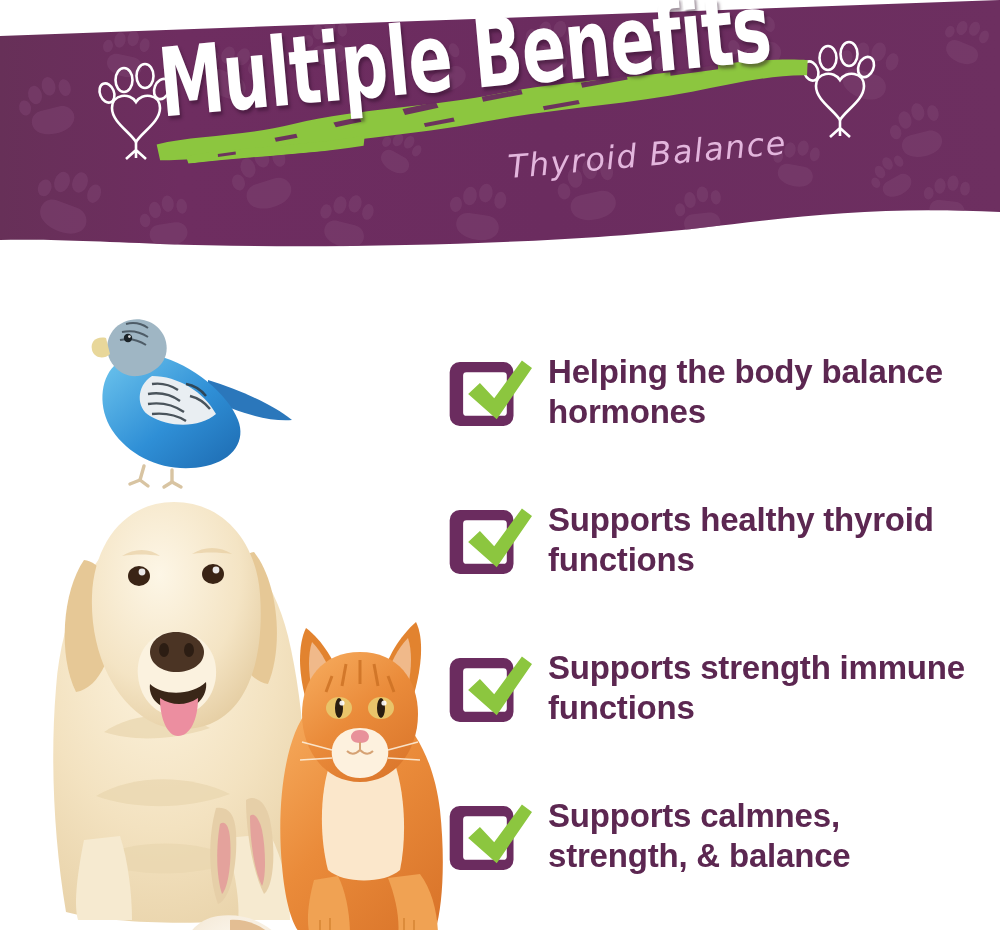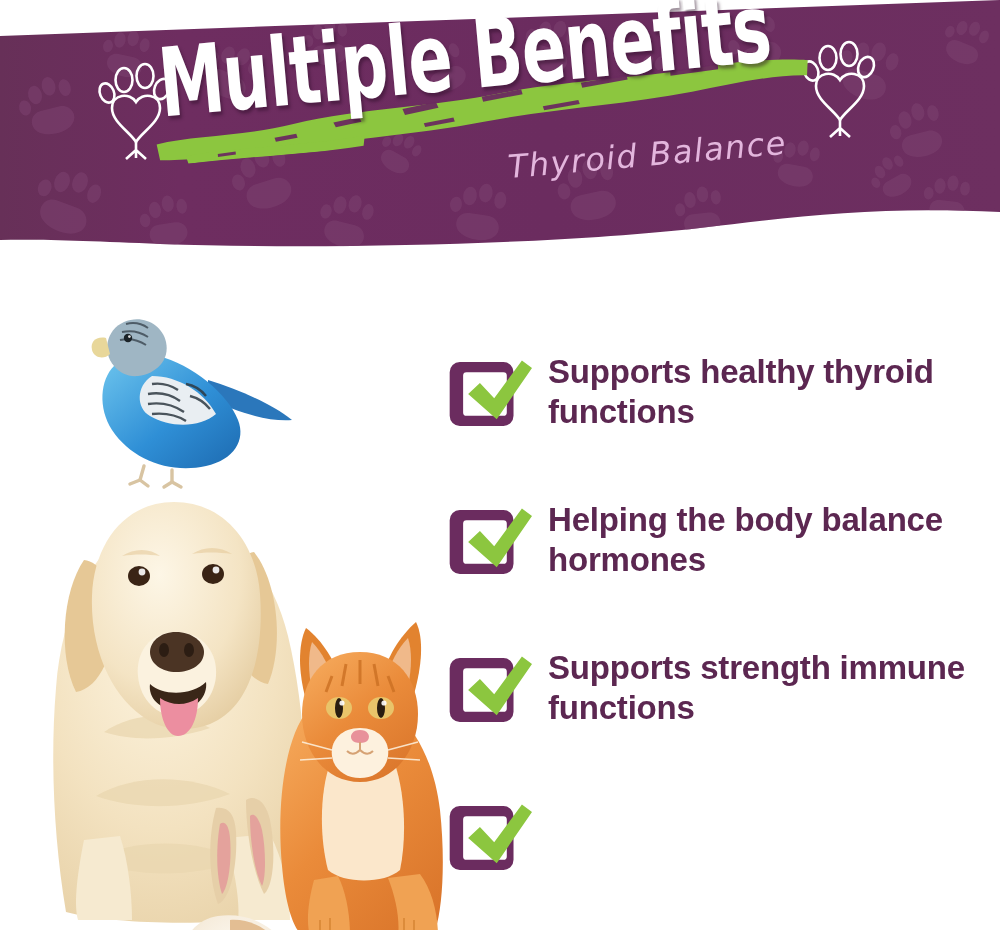--- a/index.html
+++ b/index.html
@@ -497,42 +497,43 @@
 </svg>
 
 <div id="benefits-list">
 
   <div class="benefit-row">
     <svg class="checkbox-icon" viewBox="0 0 100 100">
       <path fill="#6b2c5f" d="M14,12 h52 a12,12 0 0 1 12,12 v52 a12,12 0 0 1 -12,12 h-52 a12,12 0 0 1 -12,-12 v-52 a12,12 0 0 1 12,-12 Z
                               M18,28 v44 a4,4 0 0 0 4,4 h44 a4,4 0 0 0 4,-4 v-44 a4,4 0 0 0 -4,-4 h-44 a4,4 0 0 0 -4,4 Z"></path>
       <path fill="#8cc63f" d="M24,50 l14,-13 l17,18 l33,-45 l12,9 l-42,61 Z"></path>
     </svg>
-    <div class="benefit-label">Supports healthy thyroid functions</div>
+    <div class="benefit-label">Helping the body balance hormones</div>
   </div>
 
   <div class="benefit-row">
     <svg class="checkbox-icon" viewBox="0 0 100 100">
       <path fill="#6b2c5f" d="M14,12 h52 a12,12 0 0 1 12,12 v52 a12,12 0 0 1 -12,12 h-52 a12,12 0 0 1 -12,-12 v-52 a12,12 0 0 1 12,-12 Z
                               M18,28 v44 a4,4 0 0 0 4,4 h44 a4,4 0 0 0 4,-4 v-44 a4,4 0 0 0 -4,-4 h-44 a4,4 0 0 0 -4,4 Z"></path>
       <path fill="#8cc63f" d="M24,50 l14,-13 l17,18 l33,-45 l12,9 l-42,61 Z"></path>
     </svg>
-    <div class="benefit-label">Helping the body balance hormones</div>
+    <div class="benefit-label">Supports healthy thyroid functions</div>
   </div>
 
   <div class="benefit-row">
     <svg class="checkbox-icon" viewBox="0 0 100 100">
       <path fill="#6b2c5f" d="M14,12 h52 a12,12 0 0 1 12,12 v52 a12,12 0 0 1 -12,12 h-52 a12,12 0 0 1 -12,-12 v-52 a12,12 0 0 1 12,-12 Z
                               M18,28 v44 a4,4 0 0 0 4,4 h44 a4,4 0 0 0 4,-4 v-44 a4,4 0 0 0 -4,-4 h-44 a4,4 0 0 0 -4,4 Z"></path>
       <path fill="#8cc63f" d="M24,50 l14,-13 l17,18 l33,-45 l12,9 l-42,61 Z"></path>
     </svg>
     <div class="benefit-label">Supports strength immune functions</div>
   </div>
 
   <div class="benefit-row">
     <svg class="checkbox-icon" viewBox="0 0 100 100">
       <path fill="#6b2c5f" d="M14,12 h52 a12,12 0 0 1 12,12 v52 a12,12 0 0 1 -12,12 h-52 a12,12 0 0 1 -12,-12 v-52 a12,12 0 0 1 12,-12 Z
                               M18,28 v44 a4,4 0 0 0 4,4 h44 a4,4 0 0 0 4,-4 v-44 a4,4 0 0 0 -4,-4 h-44 a4,4 0 0 0 -4,4 Z"></path>
       <path fill="#8cc63f" d="M24,50 l14,-13 l17,18 l33,-45 l12,9 l-42,61 Z"></path>
     </svg>
+    <div class="benefit-label">Supports calmnes, strength, &amp; balance</div>
   </div>
 
 </div>
 
 </body></html>

